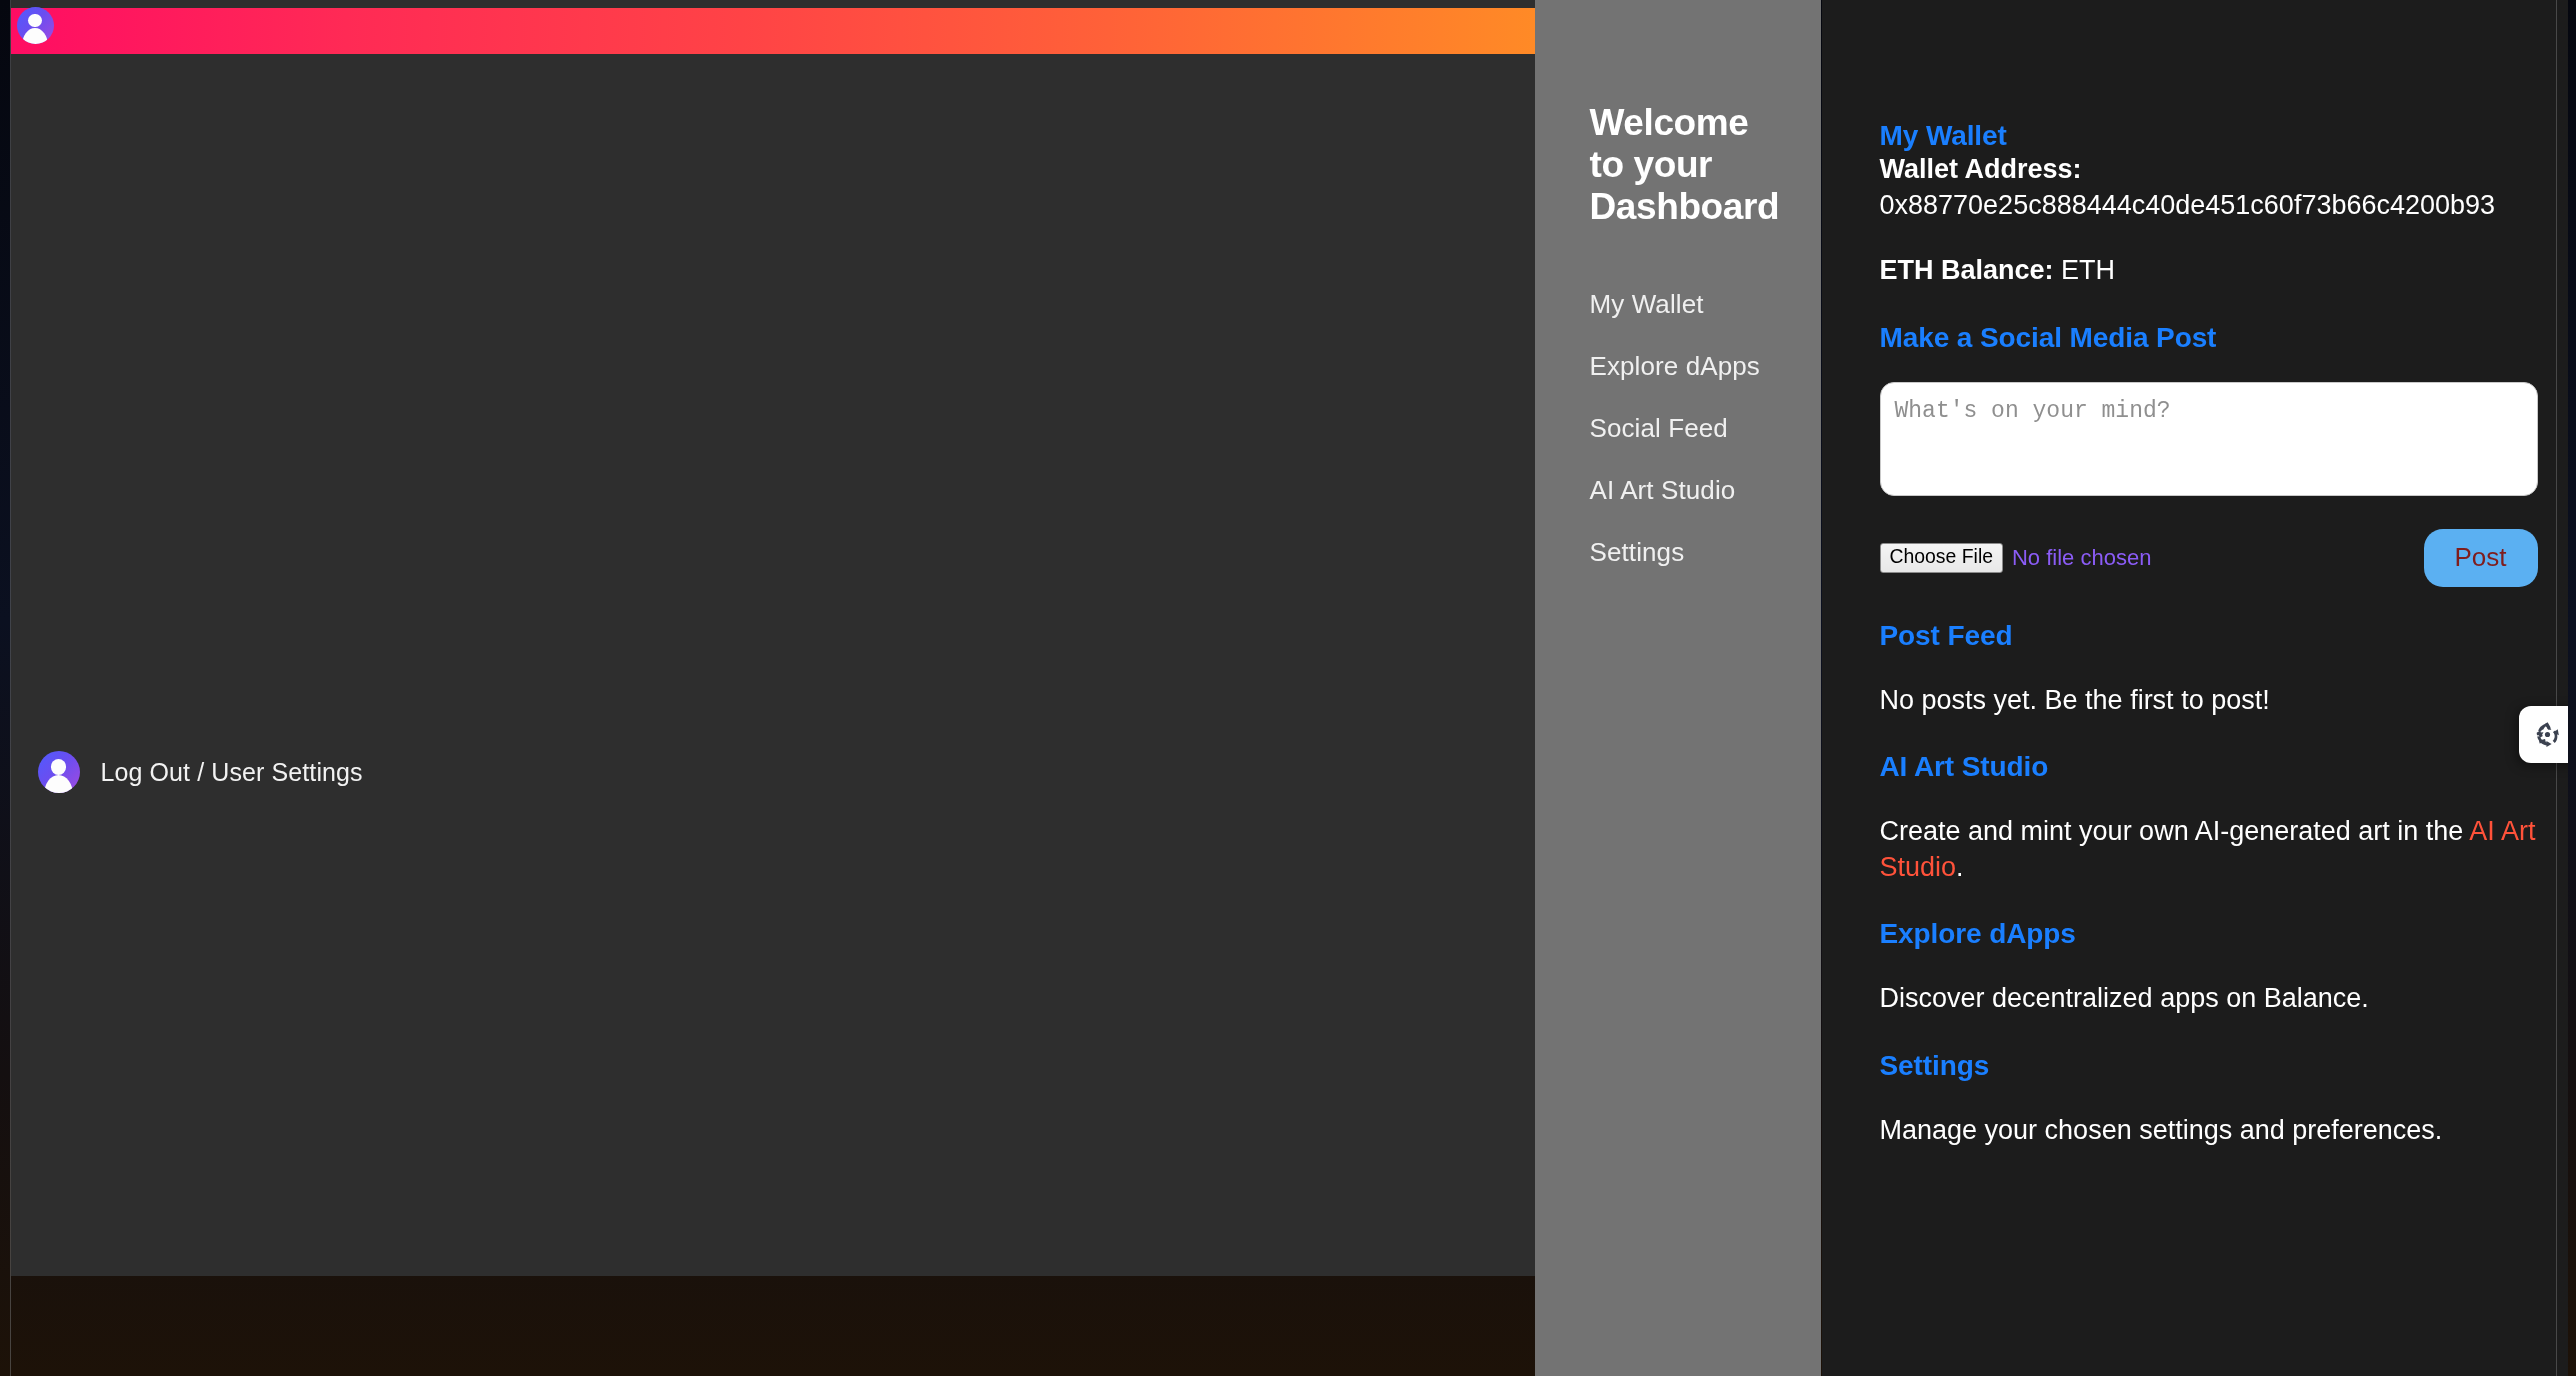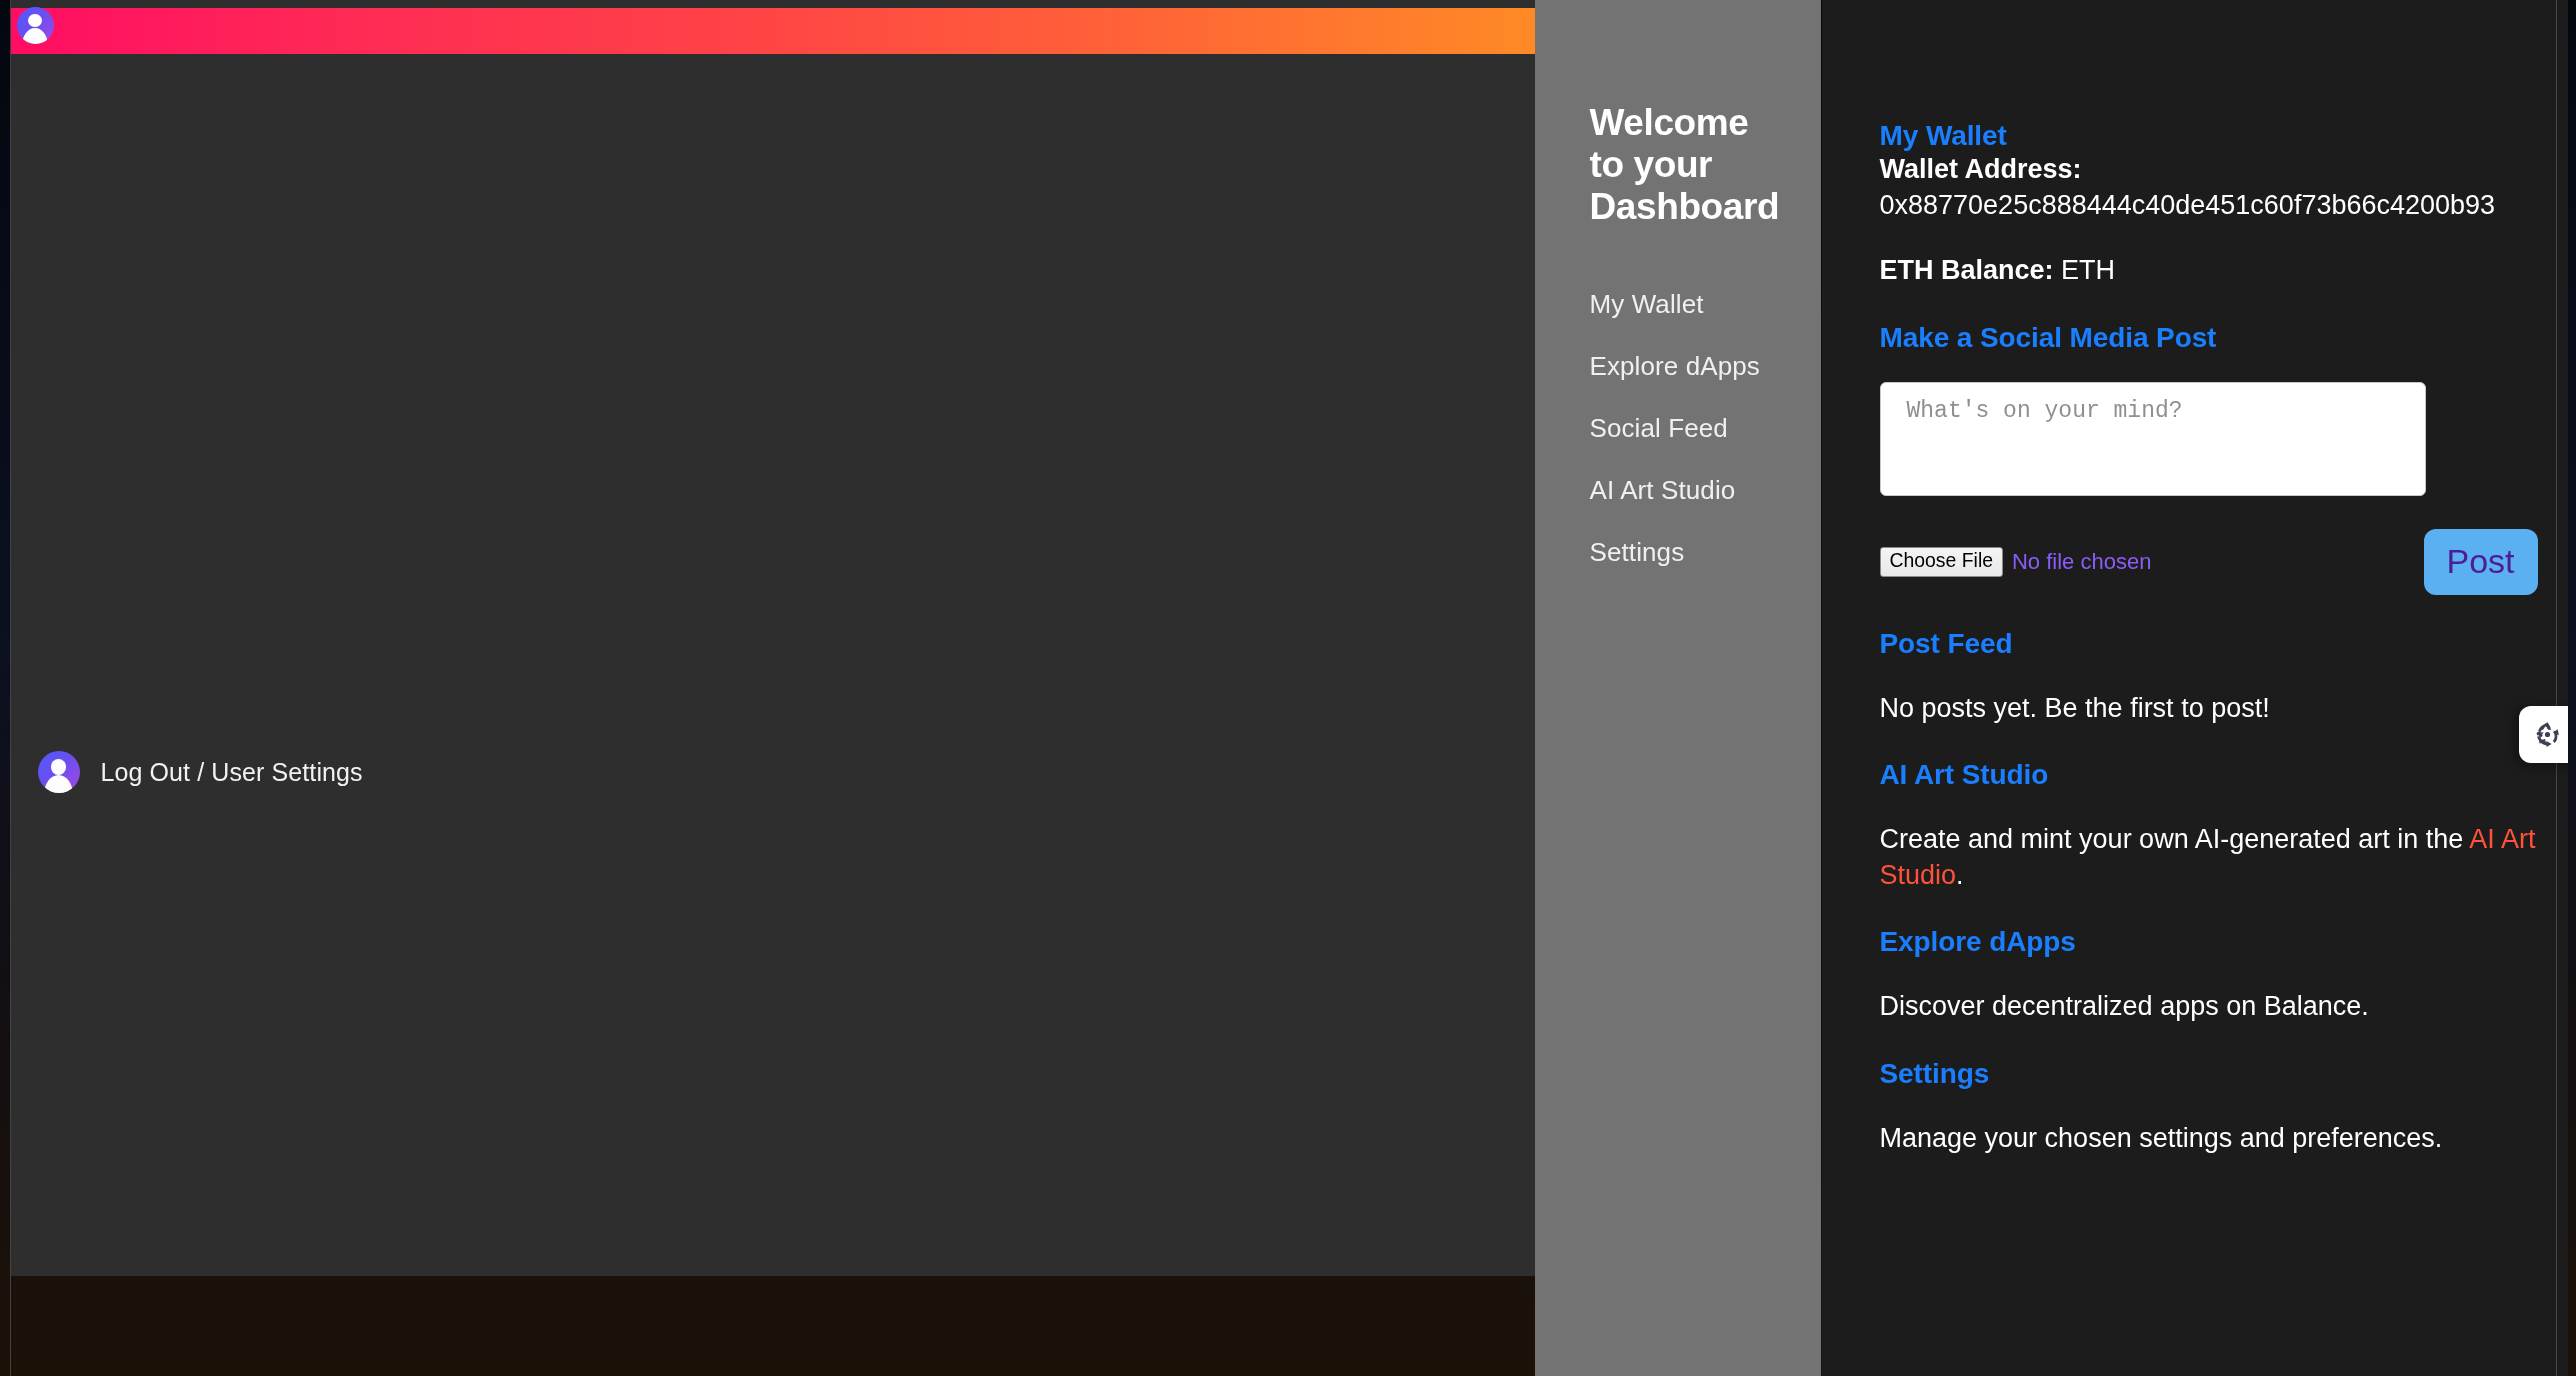--- a/index.html
+++ b/index.html
@@ -156,26 +156,26 @@
   }
   p.txt b { font-weight: bold; }
 
   .gap-wallet-addr { }
   .gap-eth        { margin-top: 30px; }
   .gap-sec        { margin-top: 33px; }
   .gap-para       { margin-top: 31px; }
 
   .post-box {
     margin-top: 28px;
-    width: 546px;
+    width: 658px;
     height: 114px;
     background: #ffffff;
     border: 0.7px solid #c9c9c9;
-    border-radius: 6px;
-    padding: 15px 26px;
+    border-radius: 14px;
+    padding: 15px 14px;
   }
   .post-box .ph {
     color: #8f8f8f;
     font-family: "Liberation Mono", monospace;
     font-size: 23px;
   }
 
   .post-controls {
     margin-top: 33px;
     display: flex;
@@ -196,24 +196,24 @@
     font-size: 19.4px;
     padding: 3.7px 9px 5.2px 9px;
     line-height: 1;
     font-family: "Liberation Sans", sans-serif;
   }
   .file-status { color: #8b5cf6; font-size: 22px; }
 
   .post-btn {
     margin-left: auto;
     background: #5bb0f2;
-    color: #4c1d95;
+    color: #7f1d1d;
     border: none;
-    border-radius: 12px;
-    font-size: 34px;
+    border-radius: 19px;
+    font-size: 26px;
     padding: 12.7px 0 14px 0;
     width: 114px;
     text-align: center;
     font-family: "Liberation Sans", sans-serif;
     cursor: pointer;
   }
 
   a.red-link { color: #ff523a; text-decoration: none; }
 
   

